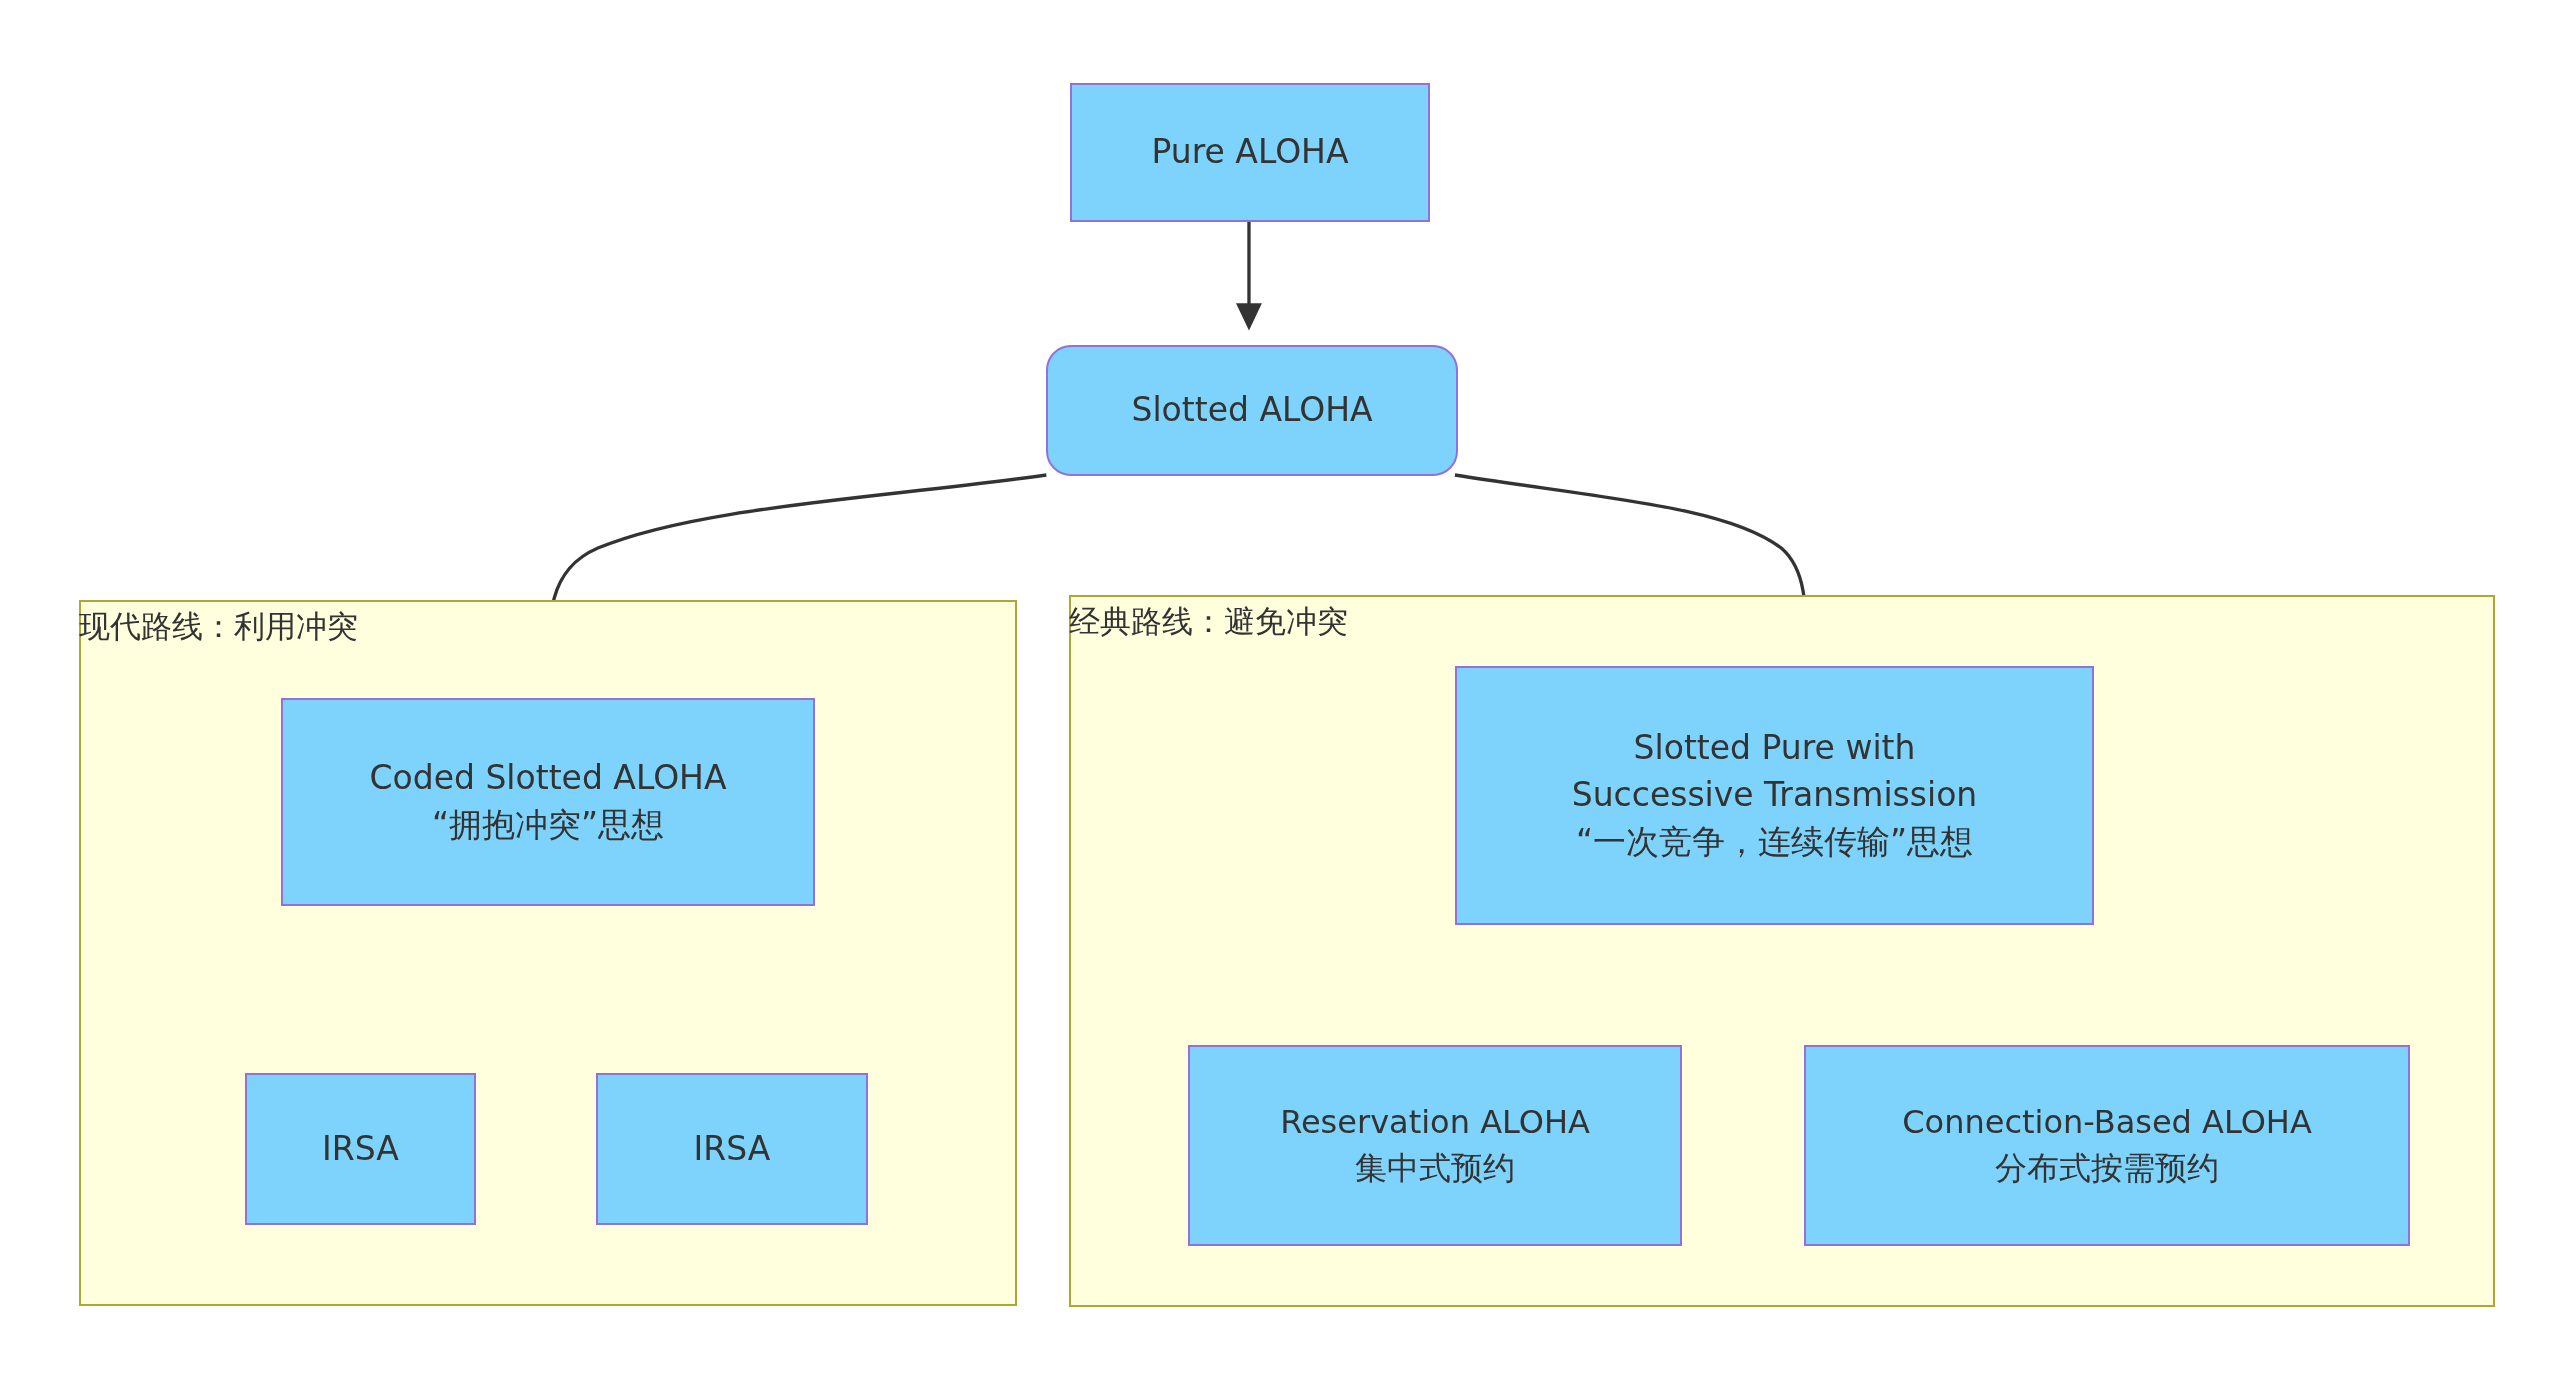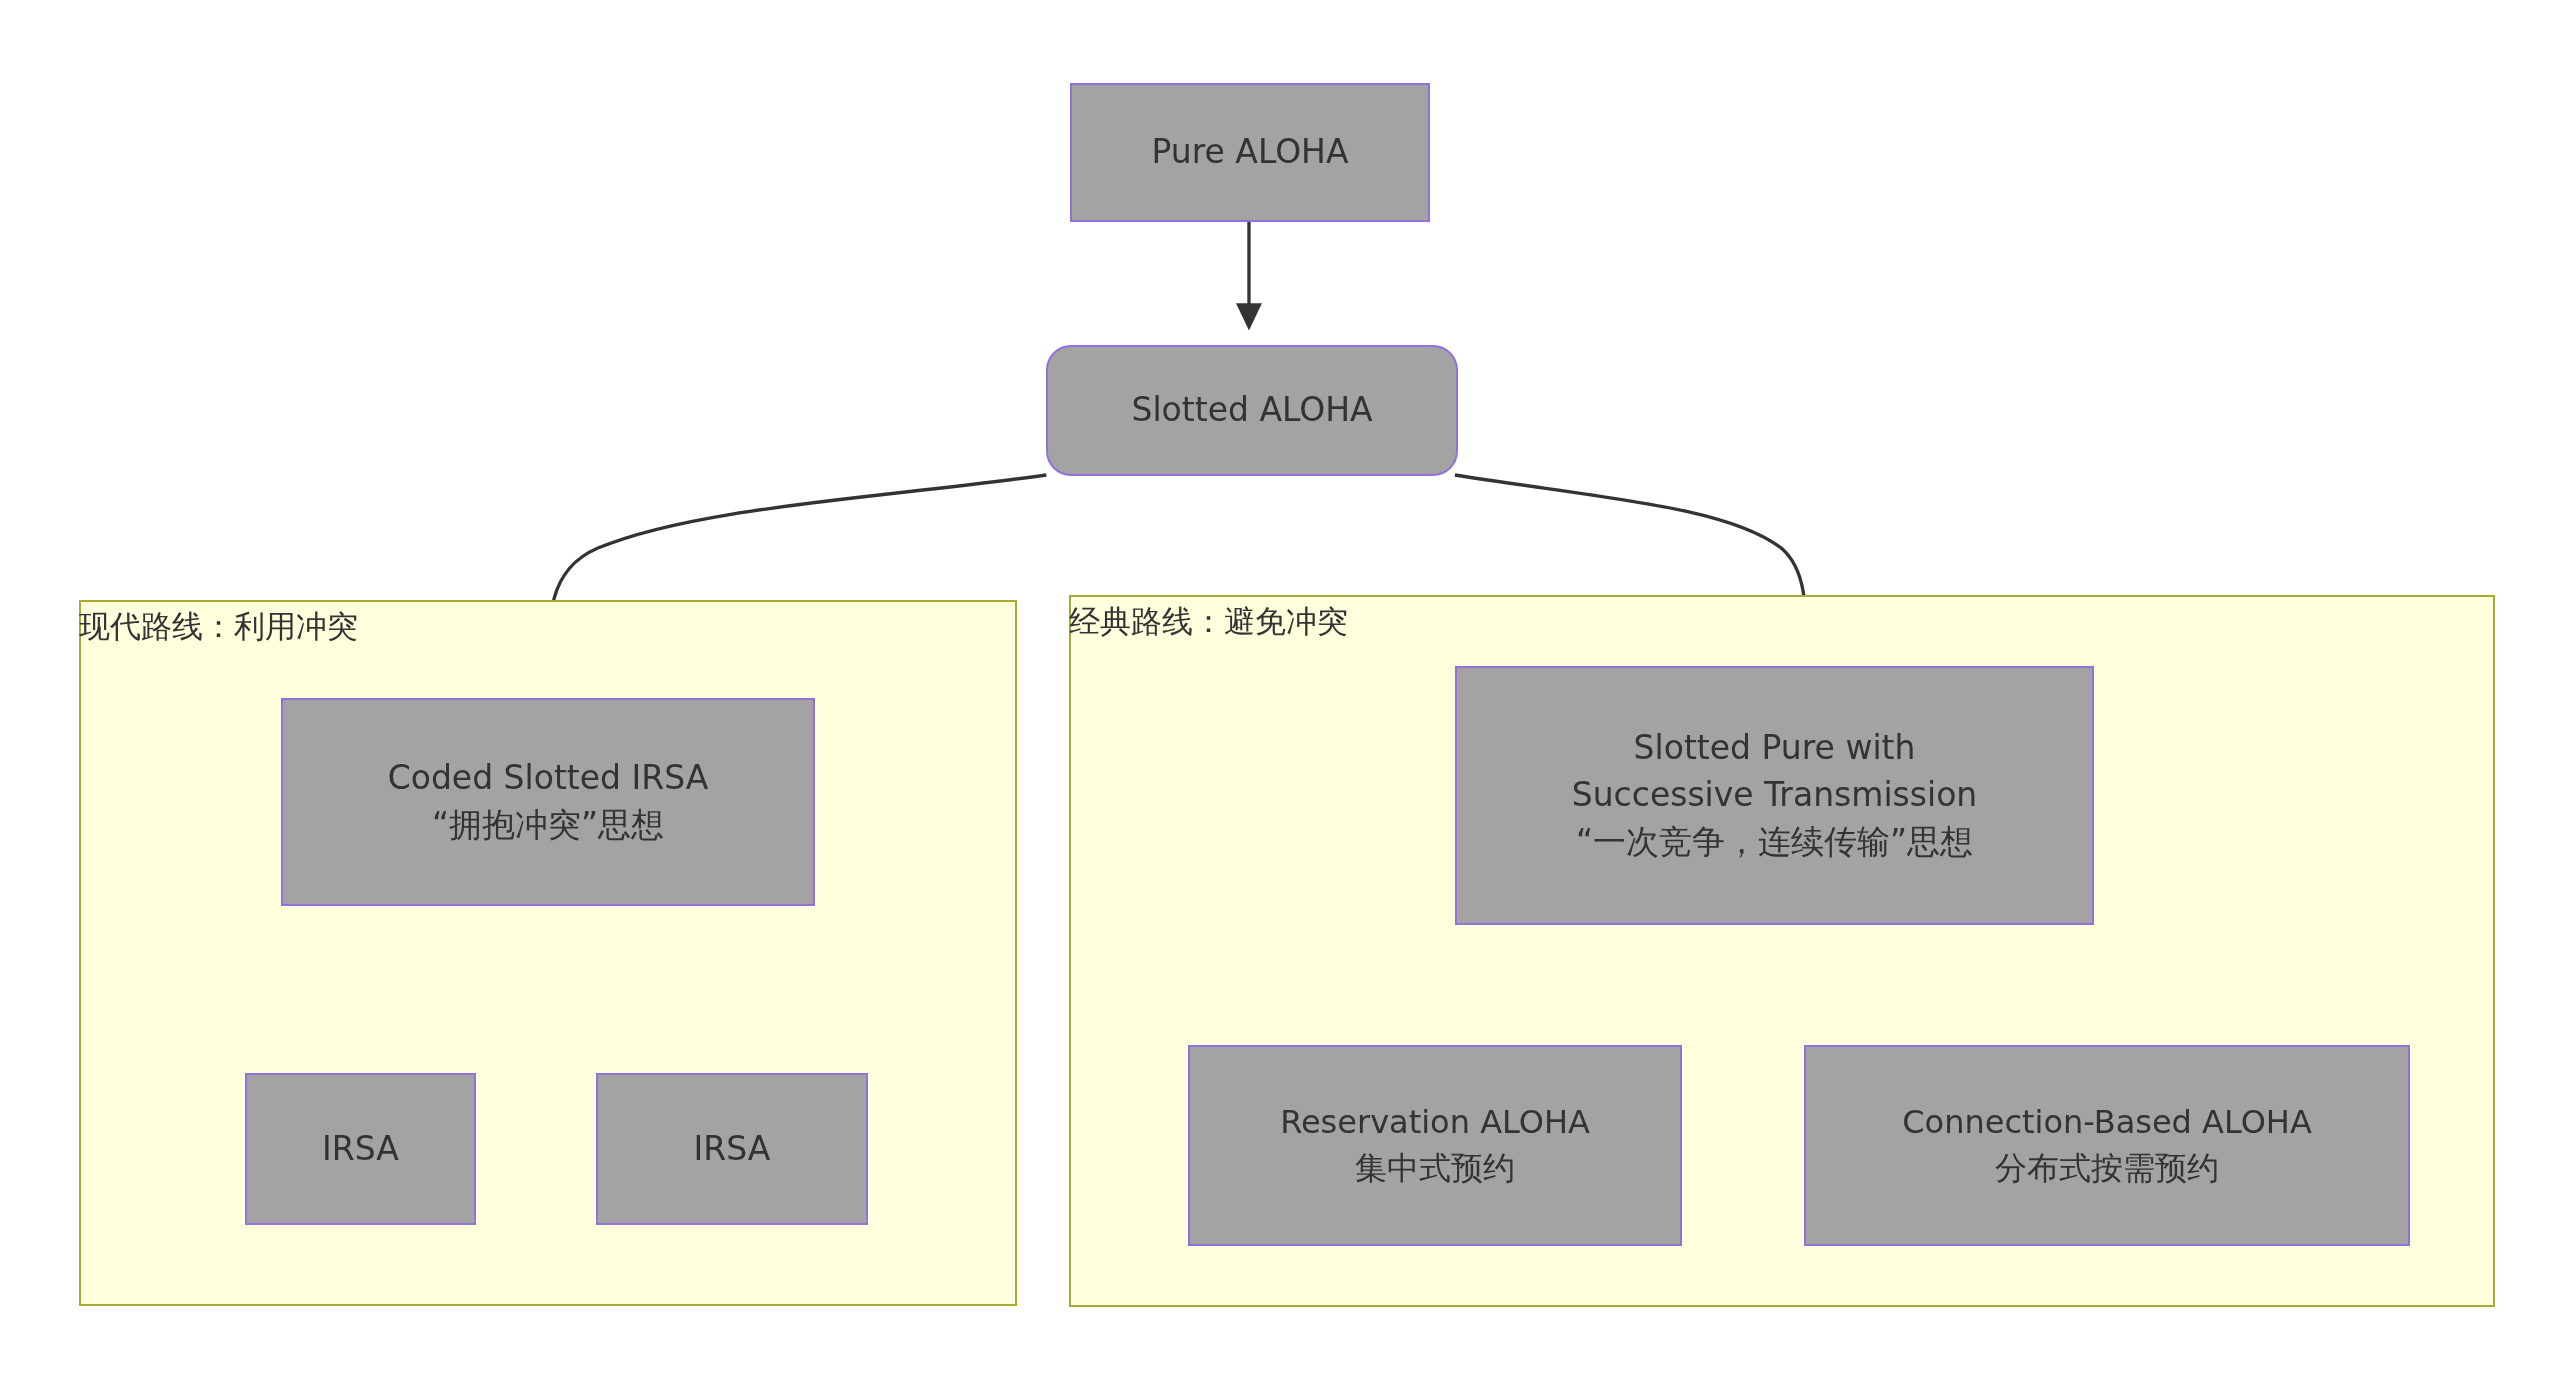--- a/index.html
+++ b/index.html
@@ -2,21 +2,21 @@
 <html style="font-size:13.3px"><head>
 <meta charset="utf-8">
 <title>ALOHA Protocol Evolution Diagram</title>
 <style>
   html,body{margin:0;padding:0;background:#ffffff;}
   body{font-family:"DejaVu Sans","Liberation Sans",sans-serif;}
   #canvas{position:relative;width:2576px;height:1381px;background:#ffffff;overflow:hidden;}
   svg.layer{position:absolute;left:0;top:0;width:2576px;height:1381px;pointer-events:none;}
   .cluster{position:absolute;background:#ffffde;border:2.5px solid #aaaa33;box-sizing:border-box;}
   .cluster-label{position:absolute;color:#333333;font-size:31px;line-height:1.1;white-space:nowrap;}
-  .node{position:absolute;background:#a3a3a3;border:2.5px solid #9370db;box-sizing:border-box;display:flex;align-items:center;justify-content:center;flex-direction:column;color:#333333;}
+  .node{position:absolute;background:#7dd3fc;border:2.5px solid #9370db;box-sizing:border-box;display:flex;align-items:center;justify-content:center;flex-direction:column;color:#333333;}
   .node .line{display:block;text-align:center;white-space:nowrap;}
   .fs-big{font-size:33px;line-height:1.42;}
   .fs-mid{font-size:32px;line-height:1.42;}
 </style>
 </head>
 <body>
 
 <div id="canvas">
 
   <svg class="layer" viewBox="0 0 3102 1663">
@@ -63,21 +63,21 @@
 
   <div class="node" style="left:1070px;top:83px;width:360px;height:139px;">
     <span class="line fs-big">Pure ALOHA</span>
   </div>
 
   <div class="node" style="left:1046px;top:345px;width:412px;height:131px;border-radius:25px;">
     <span class="line fs-big">Slotted ALOHA</span>
   </div>
 
   <div class="node" style="left:281px;top:698px;width:534px;height:208px;">
-    <span class="line fs-big">Coded Slotted IRSA</span>
+    <span class="line fs-big">Coded Slotted ALOHA</span>
     <span class="line fs-big">“拥抱冲突”思想</span>
   </div>
 
   <div class="node" style="left:245px;top:1073px;width:231px;height:152px;">
     <span class="line fs-big">IRSA</span>
   </div>
 
   <div class="node" style="left:596px;top:1073px;width:272px;height:152px;">
     <span class="line fs-big">IRSA</span>
   </div>

